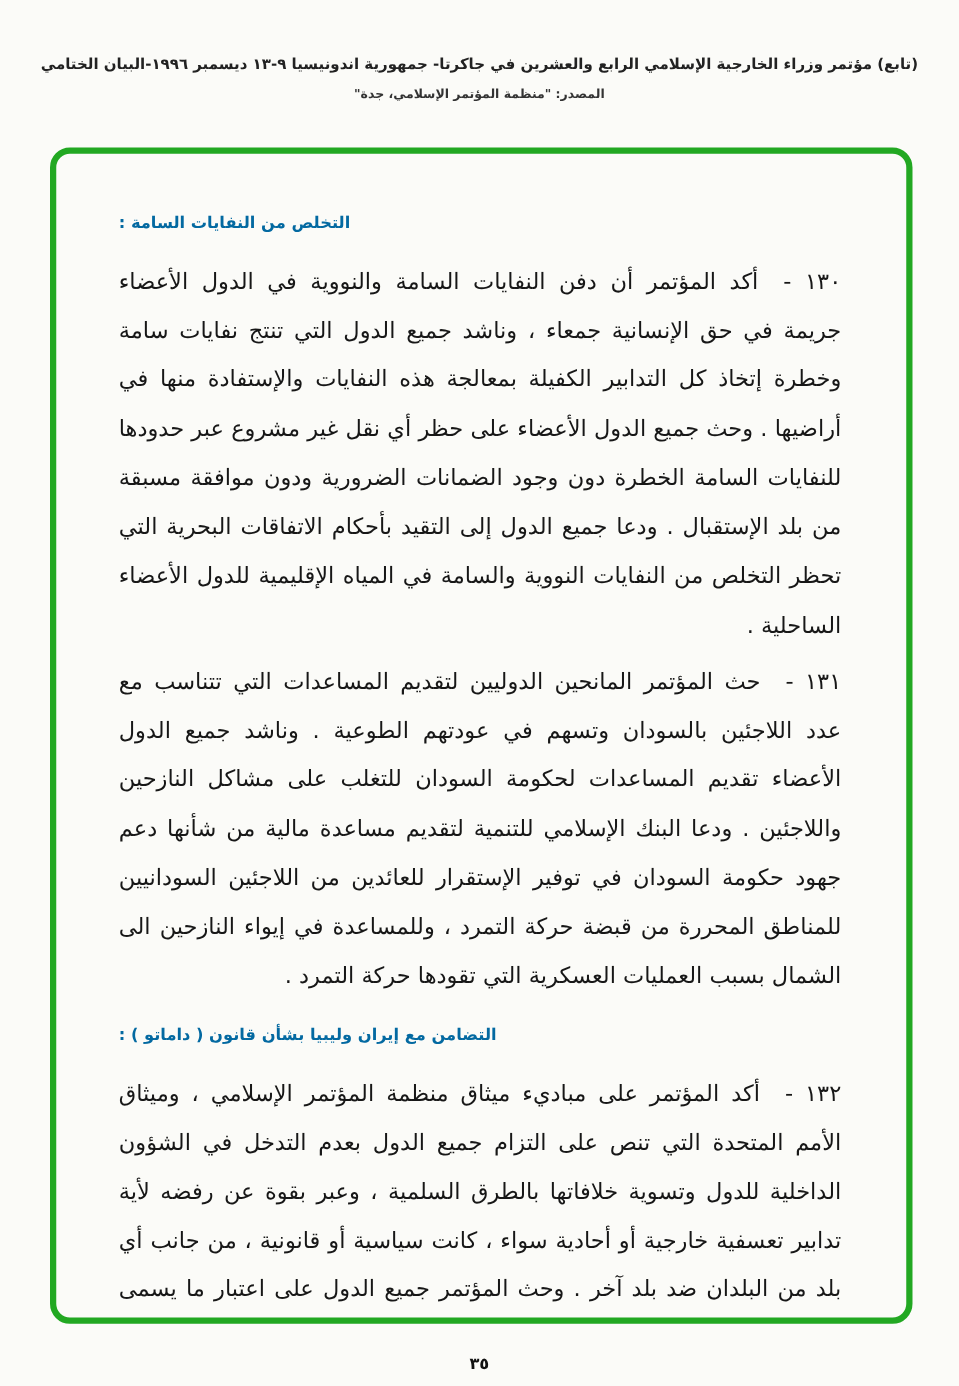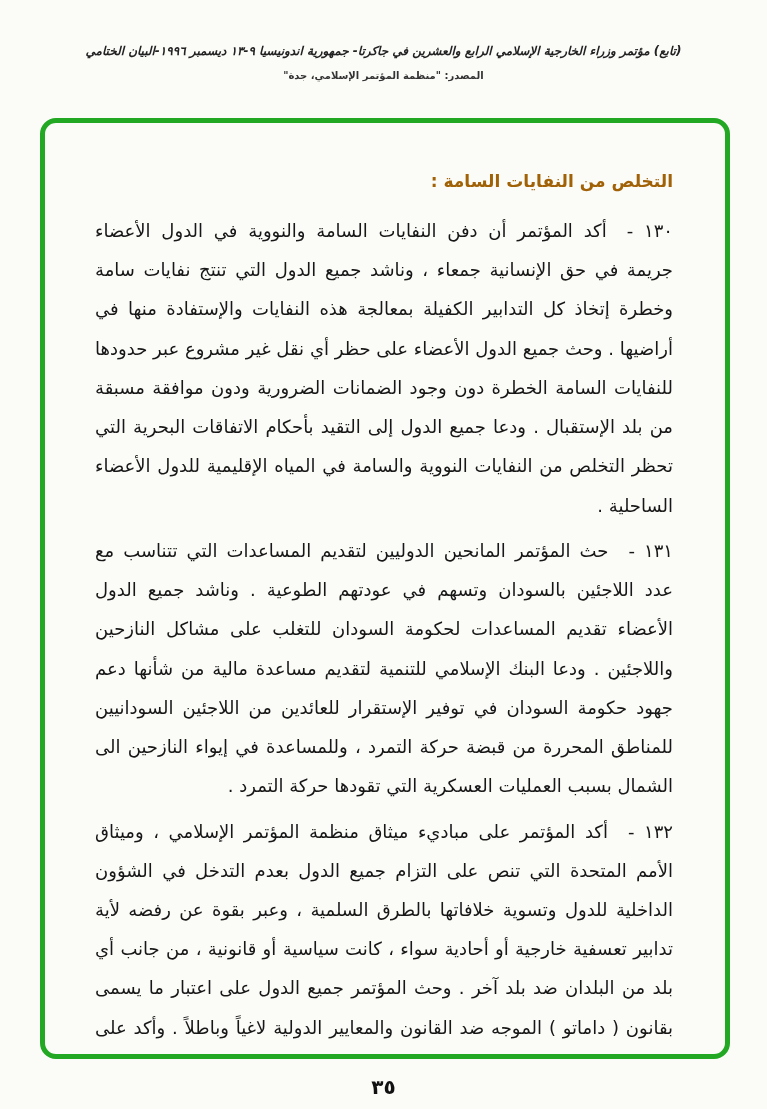--- a/index.html
+++ b/index.html
@@ -14,21 +14,20 @@
   }
   .page-header {
     padding-top: 44px;
     text-align: center;
   }
   .header-line1 {
     font-size: 12px;
     font-weight: bold;
     color: #222;
     padding: 0 30px;
-    font-style: italic;
   }
   .header-line2 {
     font-size: 10px;
     font-weight: bold;
     color: #333;
     margin-top: 12px;
   }
   .content-frame {
     position: absolute;
     top: 118px;
@@ -36,44 +35,44 @@
     left: 40px;
     height: 941px;
     border: 5px solid #22a822;
     border-radius: 16px;
     background: transparent;
     padding: 28px 52px 20px 50px;
     overflow: hidden;
   }
   .doc-section { margin-bottom: 6px; }
   .section-heading {
-    text-align: right;
-    font-size: 17px;
+    text-align: left;
+    font-size: 13px;
     font-weight: bold;
-    color: #a16207;
+    color: #0369a1;
     margin: 20px 0 20px 0;
   }
   .section-body {
     font-size: 18px;
     line-height: 2.18;
     text-align: justify;
     color: #171717;
   }
   .para-num {
     font-weight: normal;
     margin-left: 20px; 
     white-space: nowrap;
   }
   .page-number {
     position: absolute;
     bottom: 10px;
     left: 0;
     right: 0;
     text-align: center;
-    font-size: 20px;
+    font-size: 13px;
     font-weight: bold;
     color: #111;
   }
 </style>
 </head>
 <body>
 
 <div class="page-header">
   <div class="header-line1">(تابع) مؤتمر وزراء الخارجية الإسلامي الرابع والعشرين في جاكرتا- جمهورية اندونيسيا ٩-١٣ ديسمبر ١٩٩٦-البيان الختامي</div>
   <div class="header-line2">المصدر: "منظمة المؤتمر الإسلامي، جدة"</div>
@@ -84,18 +83,19 @@
   <section class="doc-section">
     <h2 class="section-heading">التخلص من النفايات السامة :</h2>
     <p class="section-body"><span class="para-num">١٣٠ -</span><span>أكد المؤتمر أن دفن النفايات السامة والنووية في الدول الأعضاء جريمة في حق الإنسانية جمعاء ، وناشد جميع الدول التي تنتج نفايات سامة وخطرة إتخاذ كل التدابير الكفيلة بمعالجة هذه النفايات والإستفادة منها في أراضيها . وحث جميع الدول الأعضاء على حظر أي نقل غير مشروع عبر حدودها للنفايات السامة الخطرة دون وجود الضمانات الضرورية ودون موافقة مسبقة من بلد الإستقبال . ودعا جميع الدول إلى التقيد بأحكام الاتفاقات البحرية التي تحظر التخلص من النفايات النووية والسامة في المياه الإقليمية للدول الأعضاء الساحلية .</span></p>
   </section>
 
   <section class="doc-section">
     <p class="section-body"><span class="para-num">١٣١ -</span><span>حث المؤتمر المانحين الدوليين لتقديم المساعدات التي تتناسب مع عدد اللاجئين بالسودان وتسهم في عودتهم الطوعية . وناشد جميع الدول الأعضاء تقديم المساعدات لحكومة السودان للتغلب على مشاكل النازحين واللاجئين . ودعا البنك الإسلامي للتنمية لتقديم مساعدة مالية من شأنها دعم جهود حكومة السودان في توفير الإستقرار للعائدين من اللاجئين السودانيين للمناطق المحررة من قبضة حركة التمرد ، وللمساعدة في إيواء النازحين الى الشمال بسبب العمليات العسكرية التي تقودها حركة التمرد .</span></p>
   </section>
 
   <section class="doc-section">
+    <h2 class="section-heading">التضامن مع إيران وليبيا بشأن قانون ( داماتو ) :</h2>
     <p class="section-body"><span class="para-num">١٣٢ -</span><span>أكد المؤتمر على مباديء ميثاق منظمة المؤتمر الإسلامي ، وميثاق الأمم المتحدة التي تنص على التزام جميع الدول بعدم التدخل في الشؤون الداخلية للدول وتسوية خلافاتها بالطرق السلمية ، وعبر بقوة عن رفضه لأية تدابير تعسفية خارجية أو أحادية سواء ، كانت سياسية أو قانونية ، من جانب أي بلد من البلدان ضد بلد آخر . وحث المؤتمر جميع الدول على اعتبار ما يسمى بقانون ( داماتو ) الموجه ضد القانون والمعايير الدولية لاغياً وباطلاً . وأكد على تضامنه مع كل من الجمهورية الإسلامية الإيرانية والجماهيرية العربية الليبية الشعبية الاشتراكية العظمى ، ومع مواقفهما في مواجهة هذه الإجراءات .</span></p>
   </section>
 
 </div>
 
 <div class="page-number">٣٥</div>
 
 </body></html>

